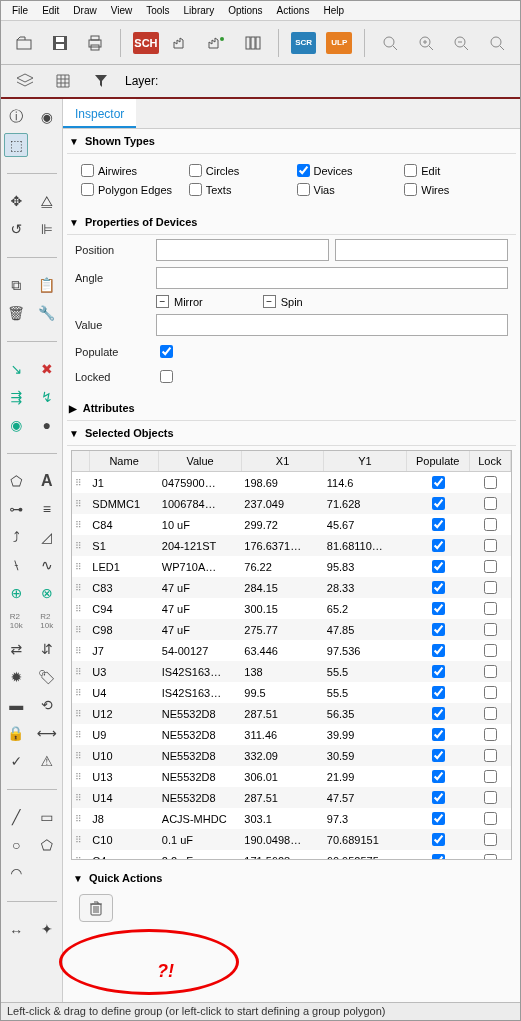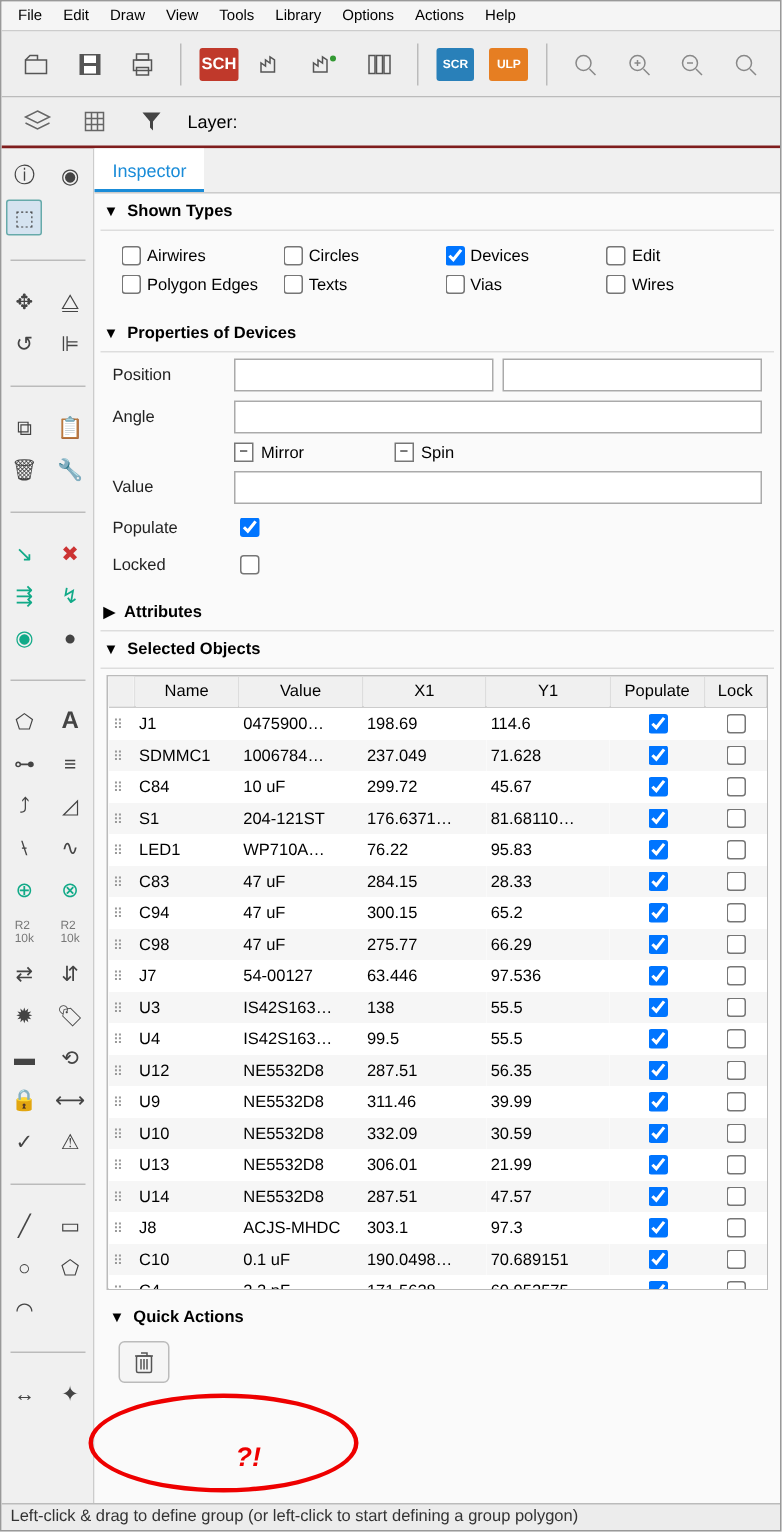--- a/index.html
+++ b/index.html
@@ -468,21 +468,21 @@
                 <td>300.15</td>
                 <td>65.2</td>
                 <td class="chk-cell"><input type="checkbox" checked="" style=""></td>
                 <td class="chk-cell"><input type="checkbox" style=""></td>
               </tr>
               <tr>
                 <td class="grip">⠿</td>
                 <td>C98</td>
                 <td>47 uF</td>
                 <td>275.77</td>
-                <td>66.29</td>
+                <td>47.85</td>
                 <td class="chk-cell"><input type="checkbox" checked="" style=""></td>
                 <td class="chk-cell"><input type="checkbox" style=""></td>
               </tr>
               <tr>
                 <td class="grip">⠿</td>
                 <td>J7</td>
                 <td>54-00127</td>
                 <td>63.446</td>
                 <td>97.536</td>
                 <td class="chk-cell"><input type="checkbox" checked="" style=""></td>

